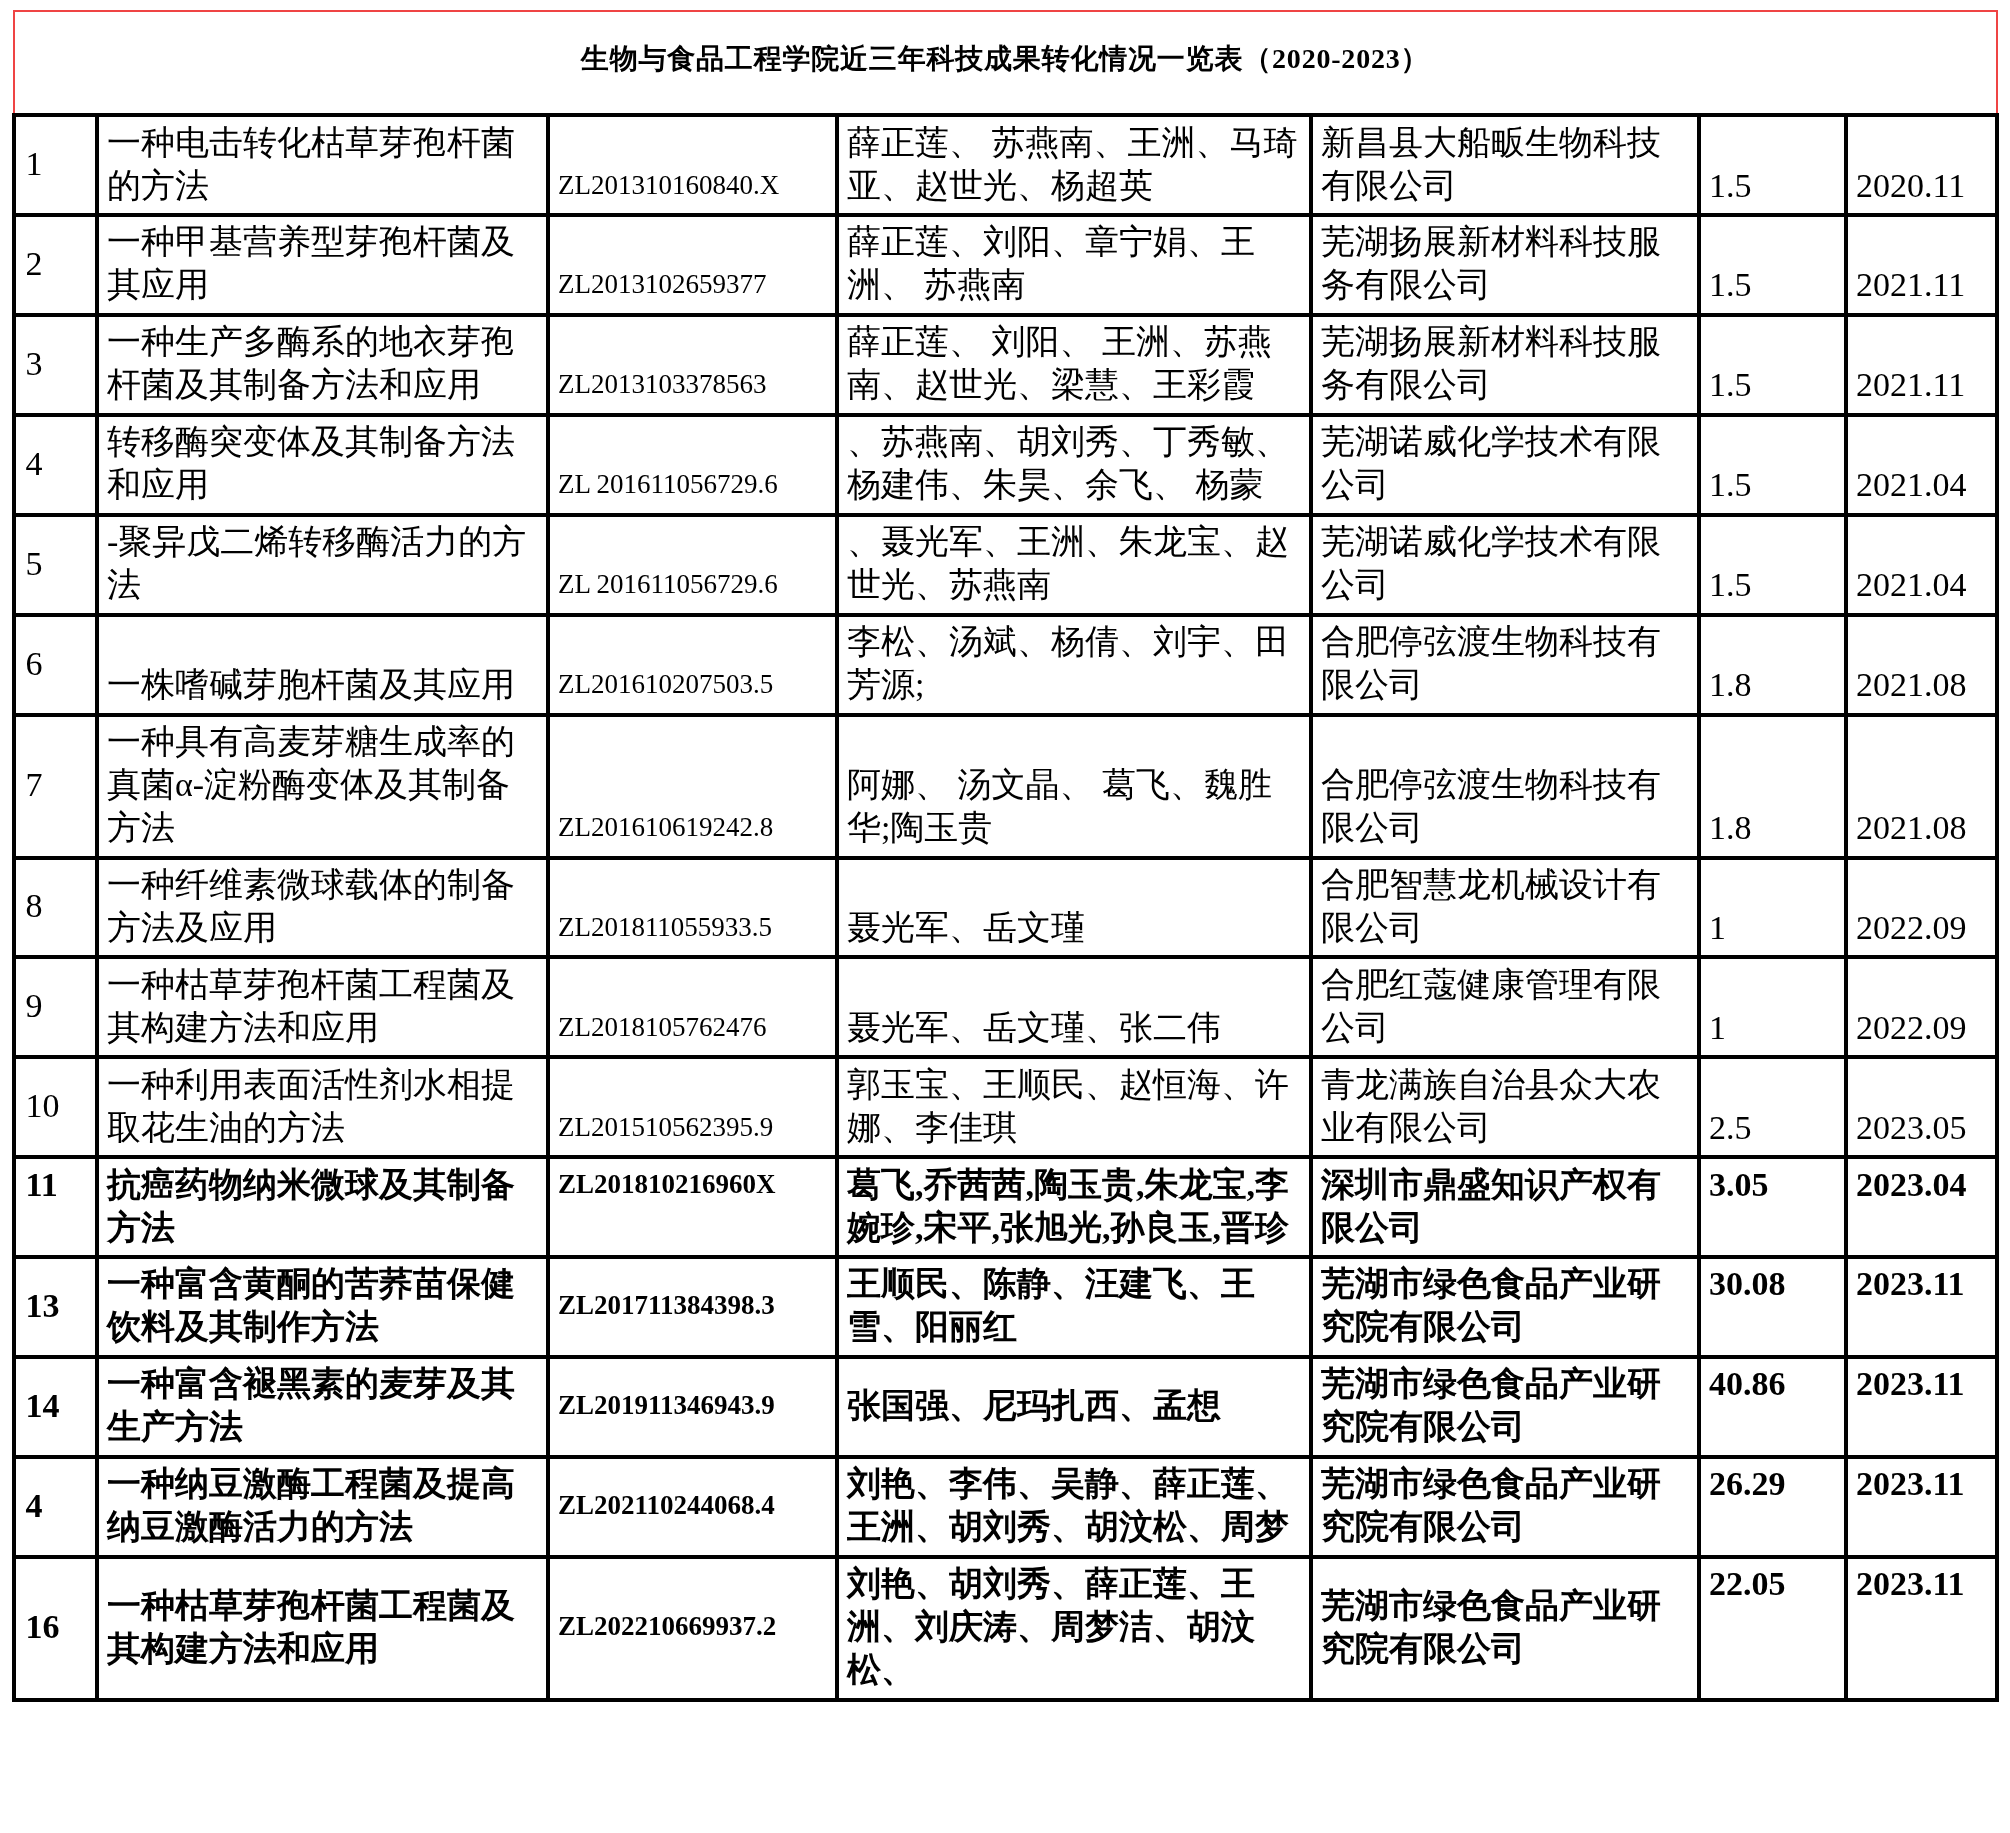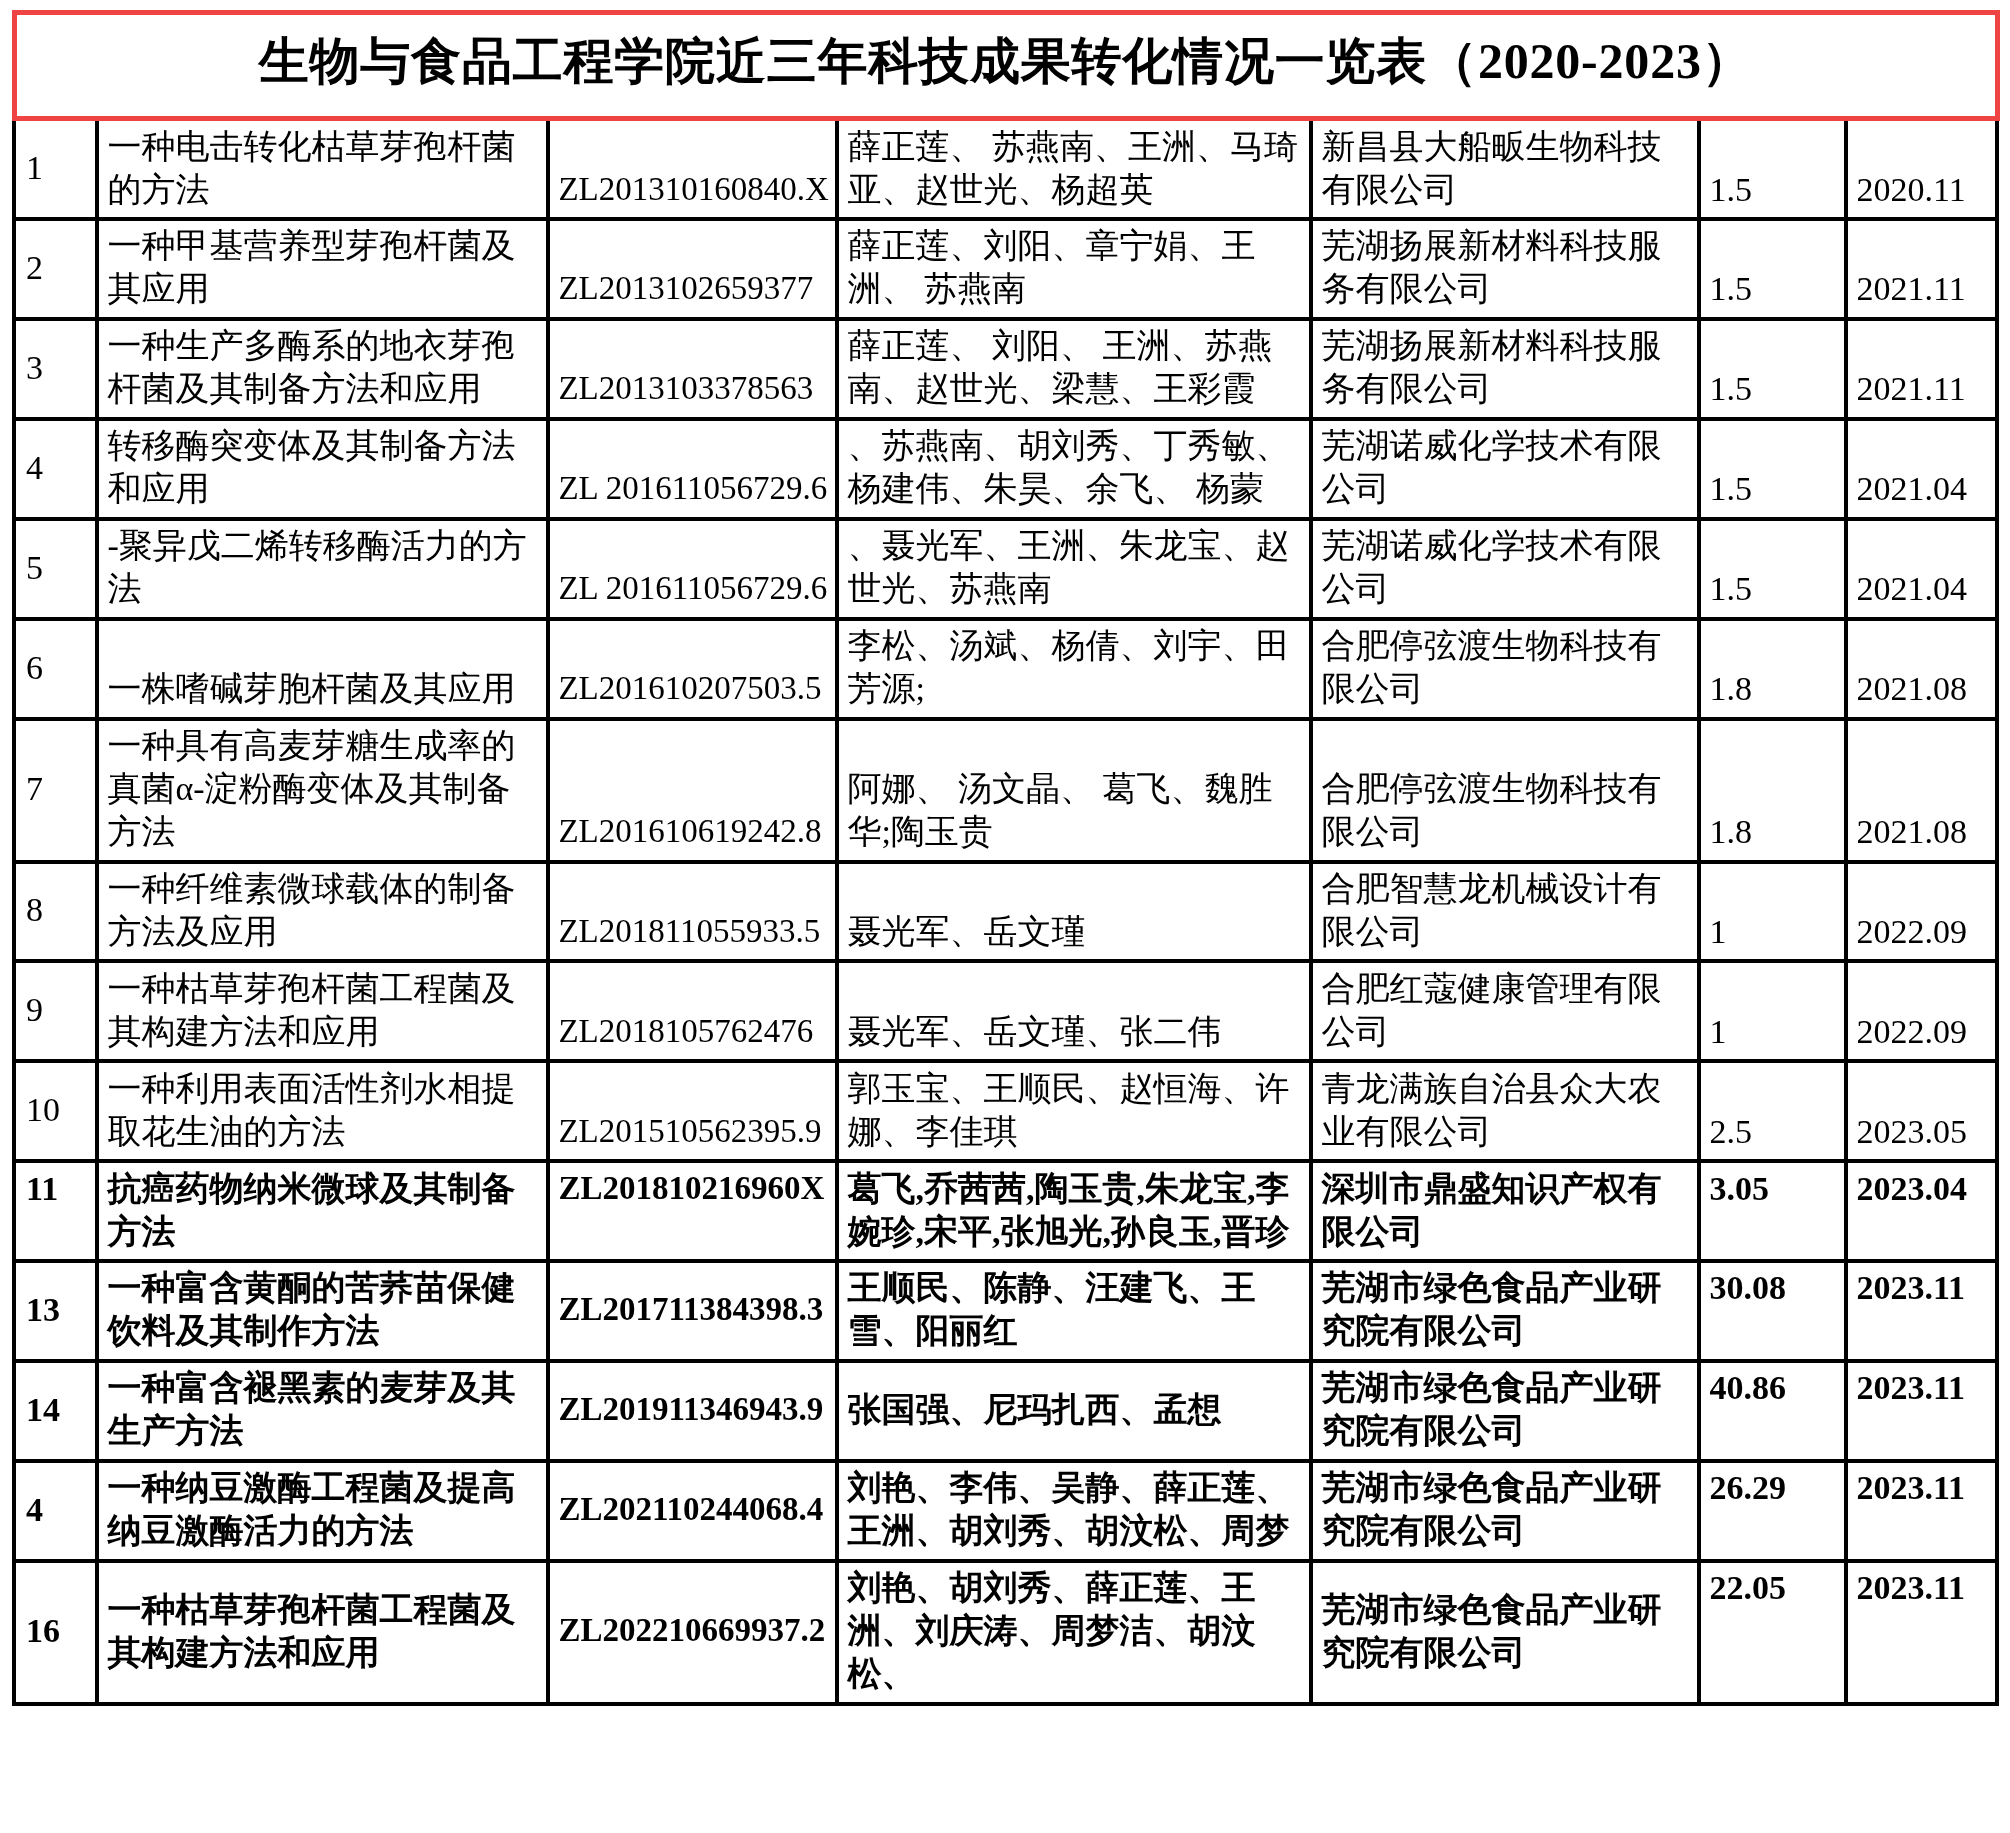--- a/index.html
+++ b/index.html
@@ -22,24 +22,24 @@
     font-family: "Liberation Serif", "DejaVu Serif", serif;
     color: #000;
   }
   table.patents th, table.patents td {
     border: 4.1px solid #000;
     overflow: hidden;
     word-break: break-word;
   }
   
   tr.title-row th {
-    border: 5px solid #ef4444;
+    border: 2px solid #ef4444;
     background: #ffffff;
     height: 93px;
-    font-size: 50px;
+    font-size: 28px;
     font-weight: bold;
     text-align: center;
     vertical-align: middle;
     padding: 0 0 8.3px 0;
     letter-spacing: 0.8px;
   }
   
   tr.head-row th {
     background: #e7e7e7;
     border-bottom: 7.4px solid #000;
@@ -58,21 +58,21 @@
     padding: 3.3px 6.6px 6.6px 8.3px;
     vertical-align: bottom;
     text-align: left;
   }
   
   tbody td:nth-child(1) { vertical-align: middle; padding-left: 10px; }
   
   tbody tr:nth-child(n+11) td { vertical-align: top; font-weight: bold; }
   
   tbody tr:nth-child(n+12) td:nth-child(-n+5) { vertical-align: middle; }
-  tbody td.c-patent { white-space: nowrap; font-size: 33px; }
+  tbody td.c-patent { white-space: nowrap; font-size: 27px; }
 </style>
 </head>
 <body>
 
 <div class="sheet">
   <table class="patents">
     <colgroup>
       <col style="width:83px">
       <col style="width:451px">
       <col style="width:289px">

